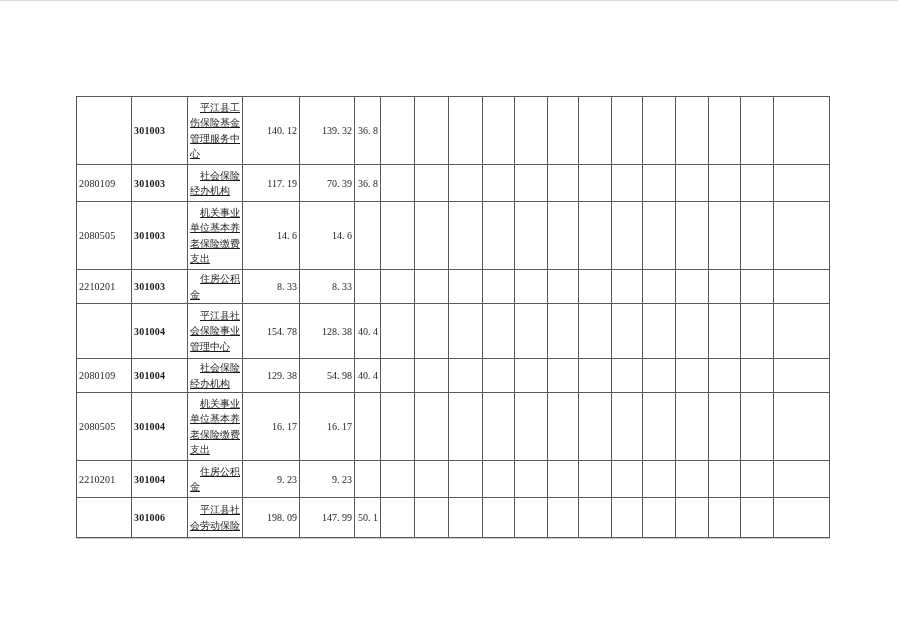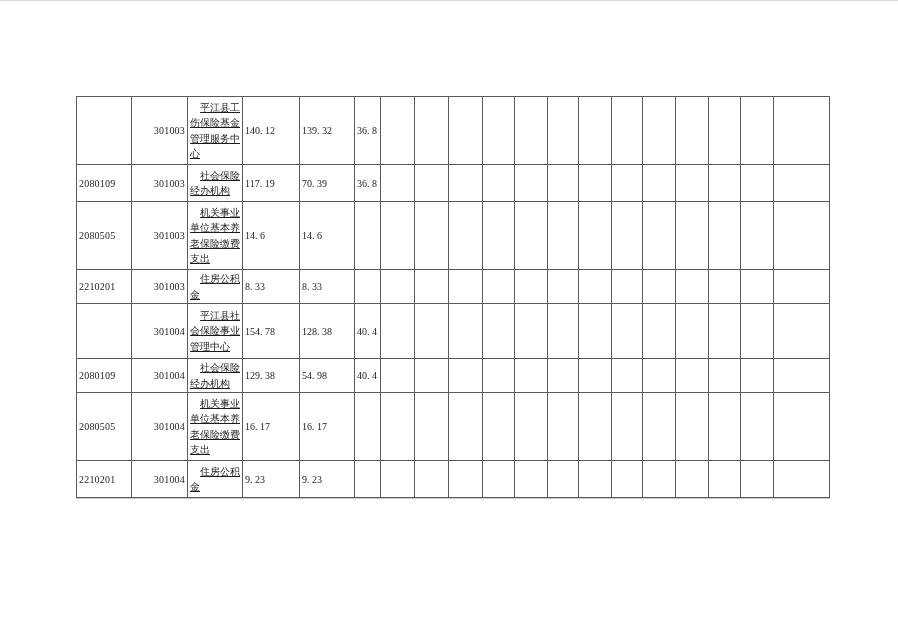--- a/index.html
+++ b/index.html
@@ -26,30 +26,30 @@
   }
   table.budget td {
     border: 1px solid #5a5a5a;
     padding: 0 2px;
     vertical-align: middle;
     color: #1c1c1c;
     font-size: 10px;
     overflow: hidden;
   }
   td.code  { text-align: left; letter-spacing: 0.2px; }
-  td.unit  { text-align: right;  letter-spacing: 0.2px; }
+  td.unit  { text-align: left;  letter-spacing: 0.2px; font-weight: bold; }
   td.name  {
     font-size: 10.5px;
     line-height: 15.5px;
     text-align: justify;
     text-align-last: left;
     padding: 1px 2px;
   }
   td.name div { text-indent: 1em; text-decoration: underline; }
-  td.num   { text-align: left; }
+  td.num   { text-align: right; }
   td.blank { background: #ffffff; }
 </style>
 </head>
 <body>
 
 <div class="page">
   <table class="budget">
     <colgroup>
       <col style="width:55px">
         <col style="width:56px">
@@ -258,16 +258,39 @@
           <td class="blank"></td>
           <td class="blank"></td>
           <td class="blank"></td>
           <td class="blank"></td>
           <td class="blank"></td>
           <td class="blank"></td>
           <td class="blank"></td>
         <td class="blank"></td>
       </tr>
 
+      <tr style="height:40px">
+        <td class="code"></td>
+        <td class="unit">301006</td>
+        <td class="name">
+            <div>平江县社会劳动保险</div>
+          </td>
+        <td class="num">198. 09</td>
+        <td class="num">147. 99</td>
+        <td class="num">50. 1</td>
+        <td class="blank"></td>
+          <td class="blank"></td>
+          <td class="blank"></td>
+          <td class="blank"></td>
+          <td class="blank"></td>
+          <td class="blank"></td>
+          <td class="blank"></td>
+          <td class="blank"></td>
+          <td class="blank"></td>
+          <td class="blank"></td>
+          <td class="blank"></td>
+          <td class="blank"></td>
+        <td class="blank"></td>
+      </tr>
 
     </tbody>
   </table>
 </div>
 
 </body></html>

